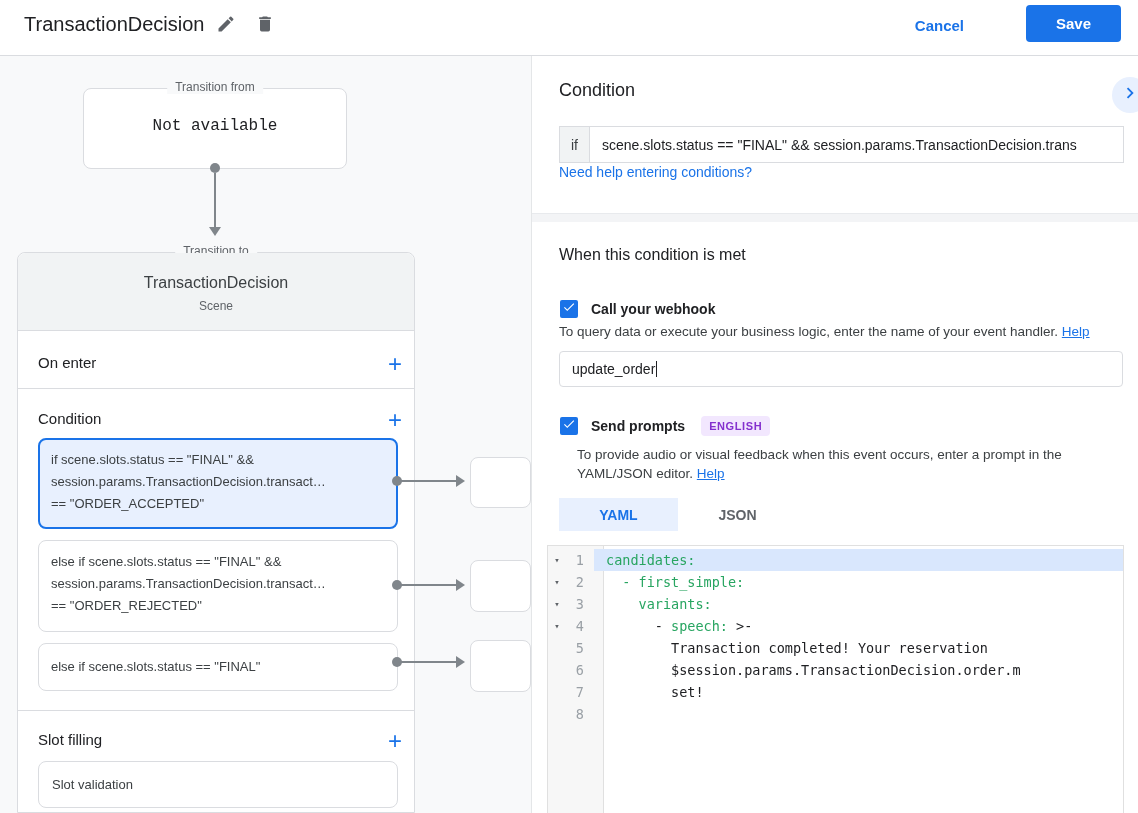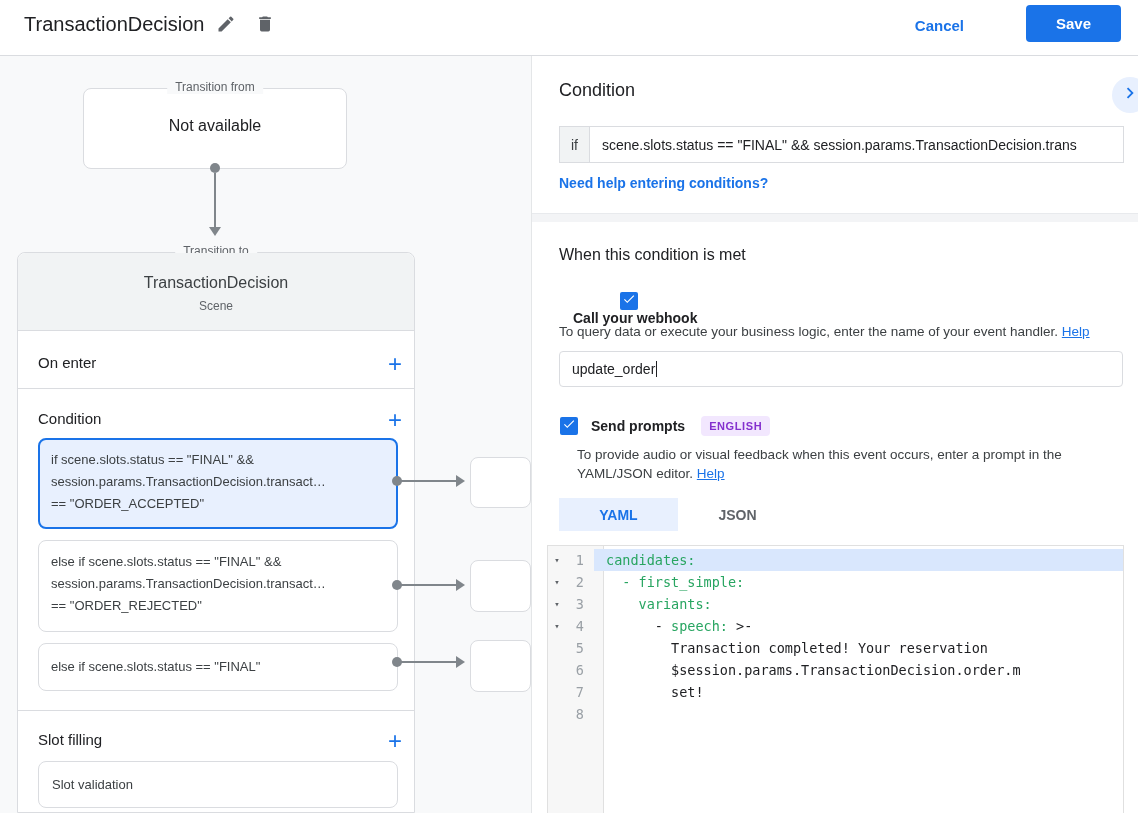--- a/index.html
+++ b/index.html
@@ -24,21 +24,21 @@
               background:#1a73e8; color:#fff; font-size:15px; font-weight:bold;
               border:none; border-radius:4px; display:flex; align-items:center;
               justify-content:center; cursor:pointer;text-align:center; }
 
   
   .diagram { position:absolute; left:0; top:56px; width:531px; height:757px;
              background:#f8f9fa; z-index:1; }
   .fieldset-box { position:absolute; background:#fff; border:1px solid #dadce0; border-radius:8px; }
   .legend { position:absolute; top:-9px; left:50%; transform:translateX(-50%);
             background:#f8f9fa; padding:0 8px; font-size:12px; color:#5f6368; white-space:nowrap; }
-  .tfrom-text { position:absolute; top:28px; width:100%; text-align:center; font-size:16px; color:#202124; }
+  .tfrom-text { position:absolute; top:28px; width:100%; text-align:center; font-size:16px; color:#202124;font-family:Liberation Mono, monospace; }
   .conn-dot { position:absolute; width:10px; height:10px; border-radius:50%; background:#80868b; z-index:6; }
   .vline { position:absolute; width:2px; background:#80868b; }
   .arrow-down { position:absolute; width:0; height:0; border-left:6px solid transparent;
                 border-right:6px solid transparent; border-top:9px solid #80868b; }
   .hline { position:absolute; height:2px; background:#80868b; z-index:5; }
   .arrow-right { position:absolute; width:0; height:0; border-top:6px solid transparent;
                  border-bottom:6px solid transparent; border-left:9px solid #80868b; z-index:5; }
   .target-box { position:absolute; left:470px; width:61px; background:#fff;
                 border:1px solid #dadce0; border-radius:8px; z-index:4; }
 
@@ -204,27 +204,27 @@
       <svg width="22" height="22" viewBox="0 0 24 24">
           <path fill="#1a73e8" d="M10 6 8.59 7.41 13.17 12l-4.58 4.59L10 18l6-6z"></path>
         </svg>
     </span>
   </div>
 
   <div class="if-row">
     <div class="if-label">if</div>
     <div class="if-input">scene.slots.status == "FINAL" &amp;&amp; session.params.TransactionDecision.trans</div>
   </div>
-  <a class="blue-link abs" style="left:27px; top:119px;font-weight:bold;">Need help entering conditions?</a>
+  <a class="blue-link abs" style="left:27px; top:108px;">Need help entering conditions?</a>
 
   <div class="gray-strip"></div>
 
   <div class="met-heading">When this condition is met</div>
 
-  <div class="check-row" style="top:236px;flex-direction:column;">
+  <div class="check-row" style="top:244px;">
     <div class="checkbox">
       <span>
         <svg width="14" height="14" viewBox="0 0 24 24">
             <path fill="#fff" d="M9 16.17 4.83 12l-1.42 1.41L9 19 21 7l-1.41-1.41z"></path>
           </svg>
       </span>
     </div>
     <span class="check-label">Call your webhook</span>
   </div>
   <div class="desc" style="top:266px;">

